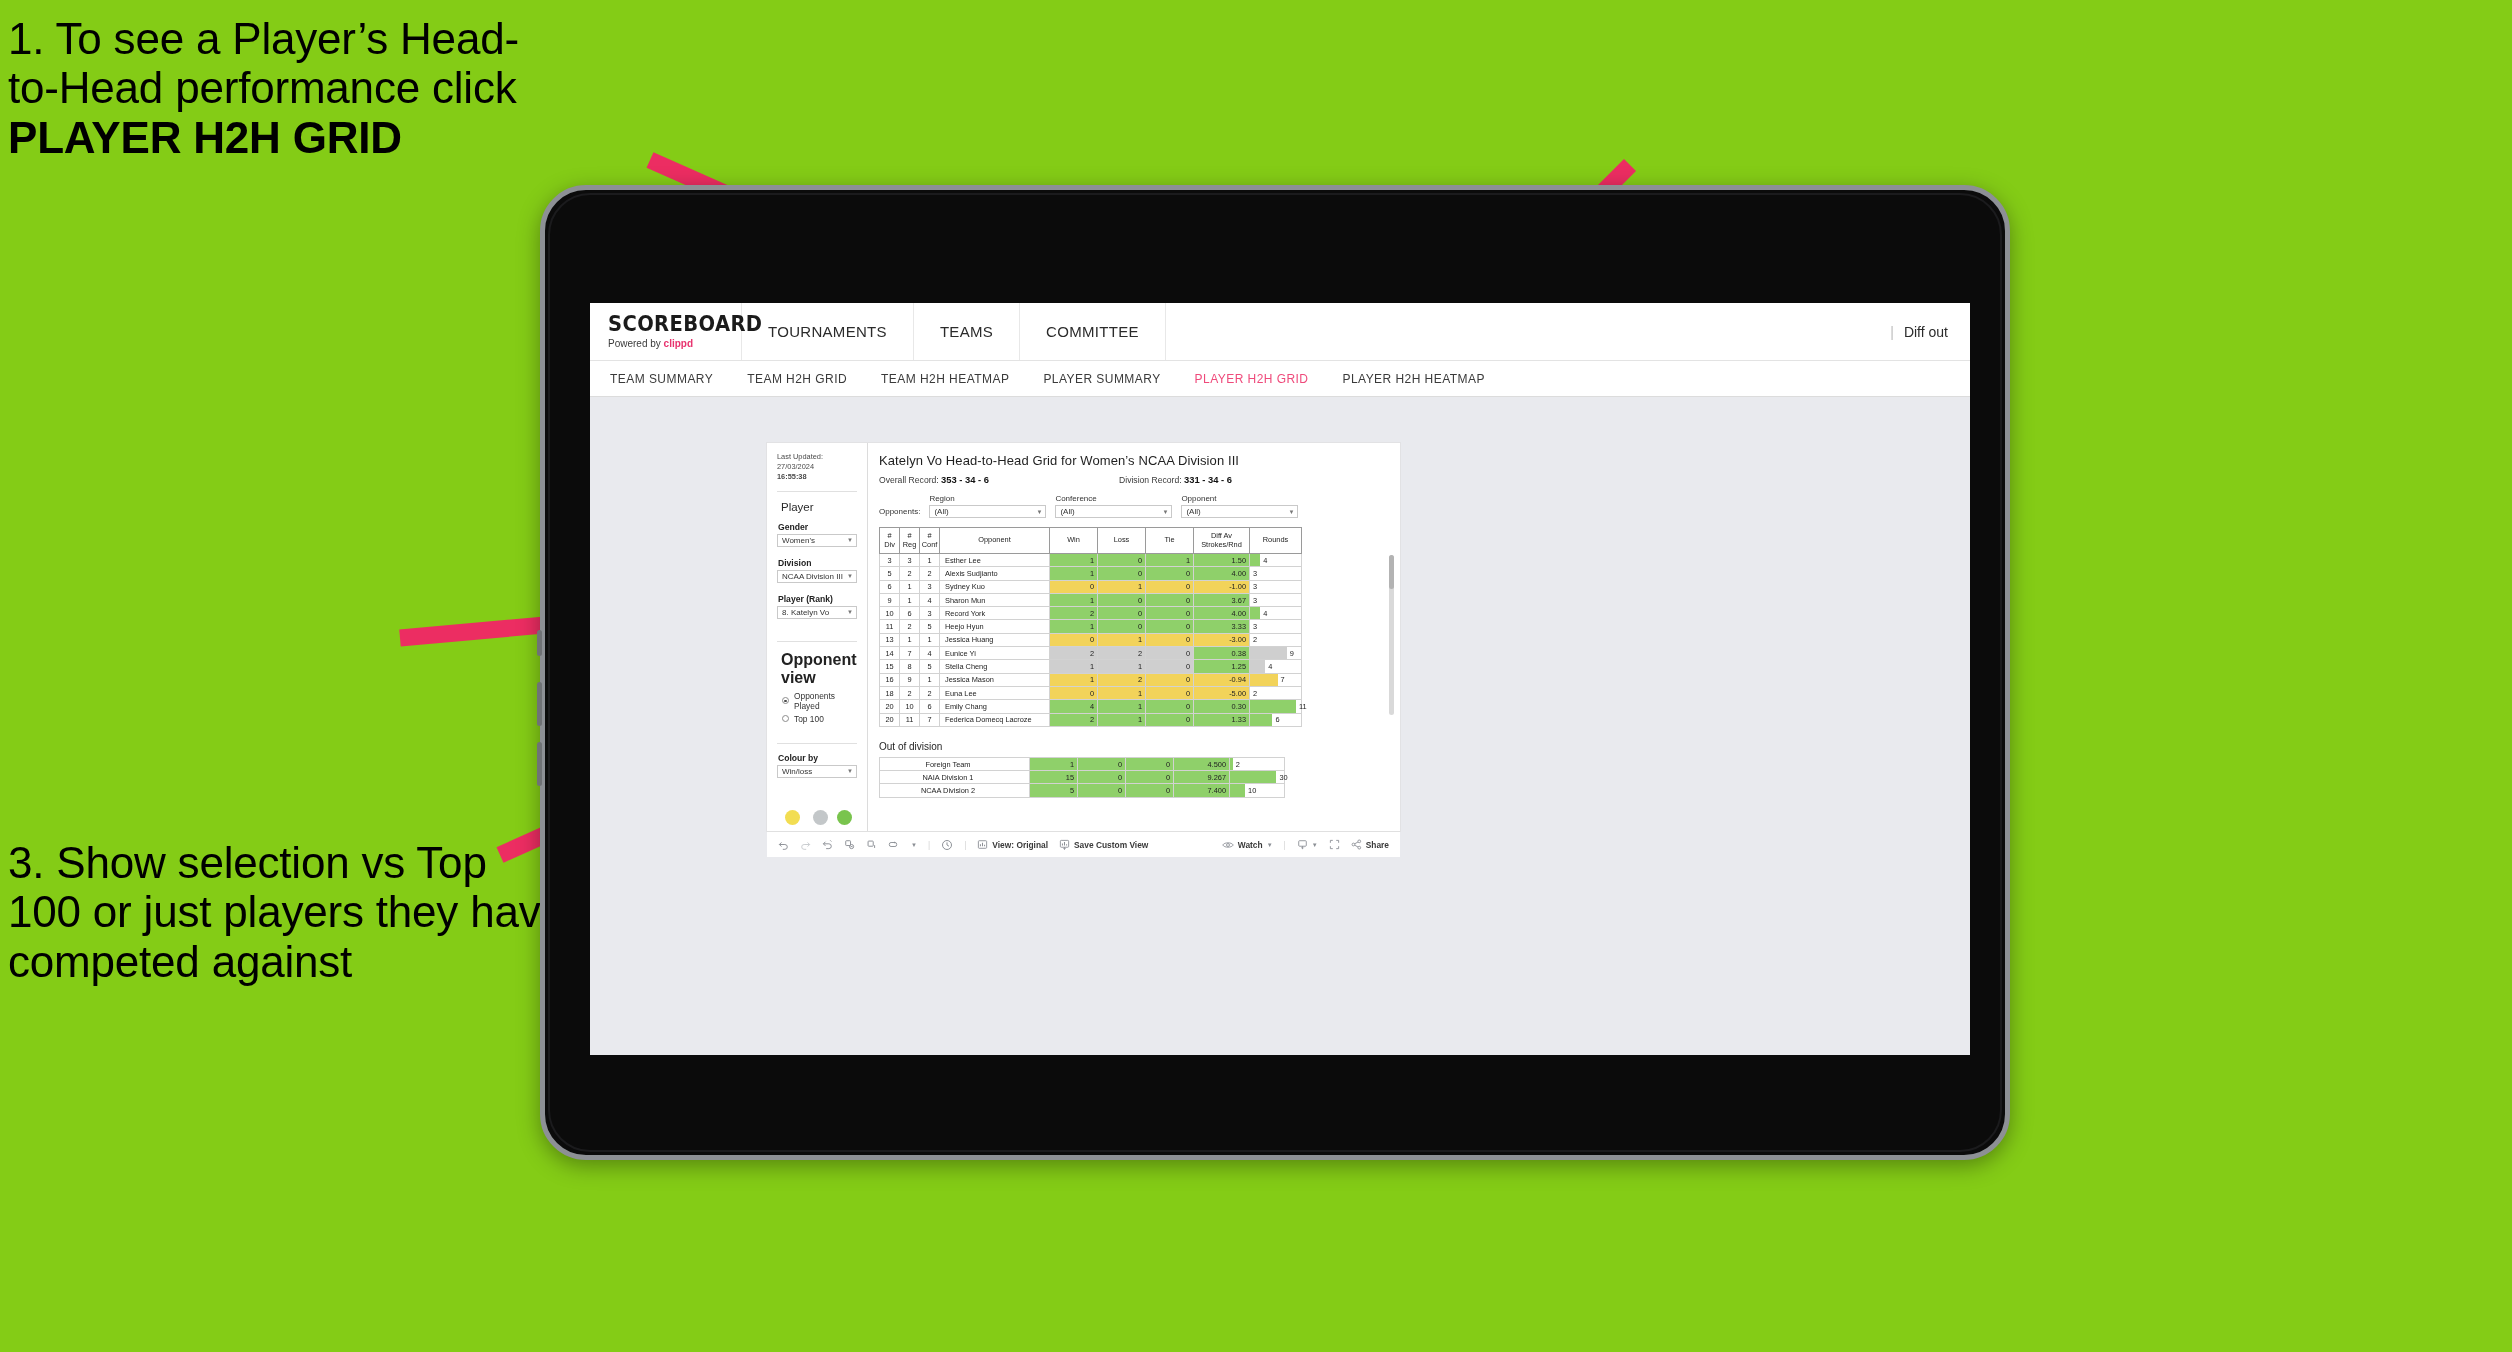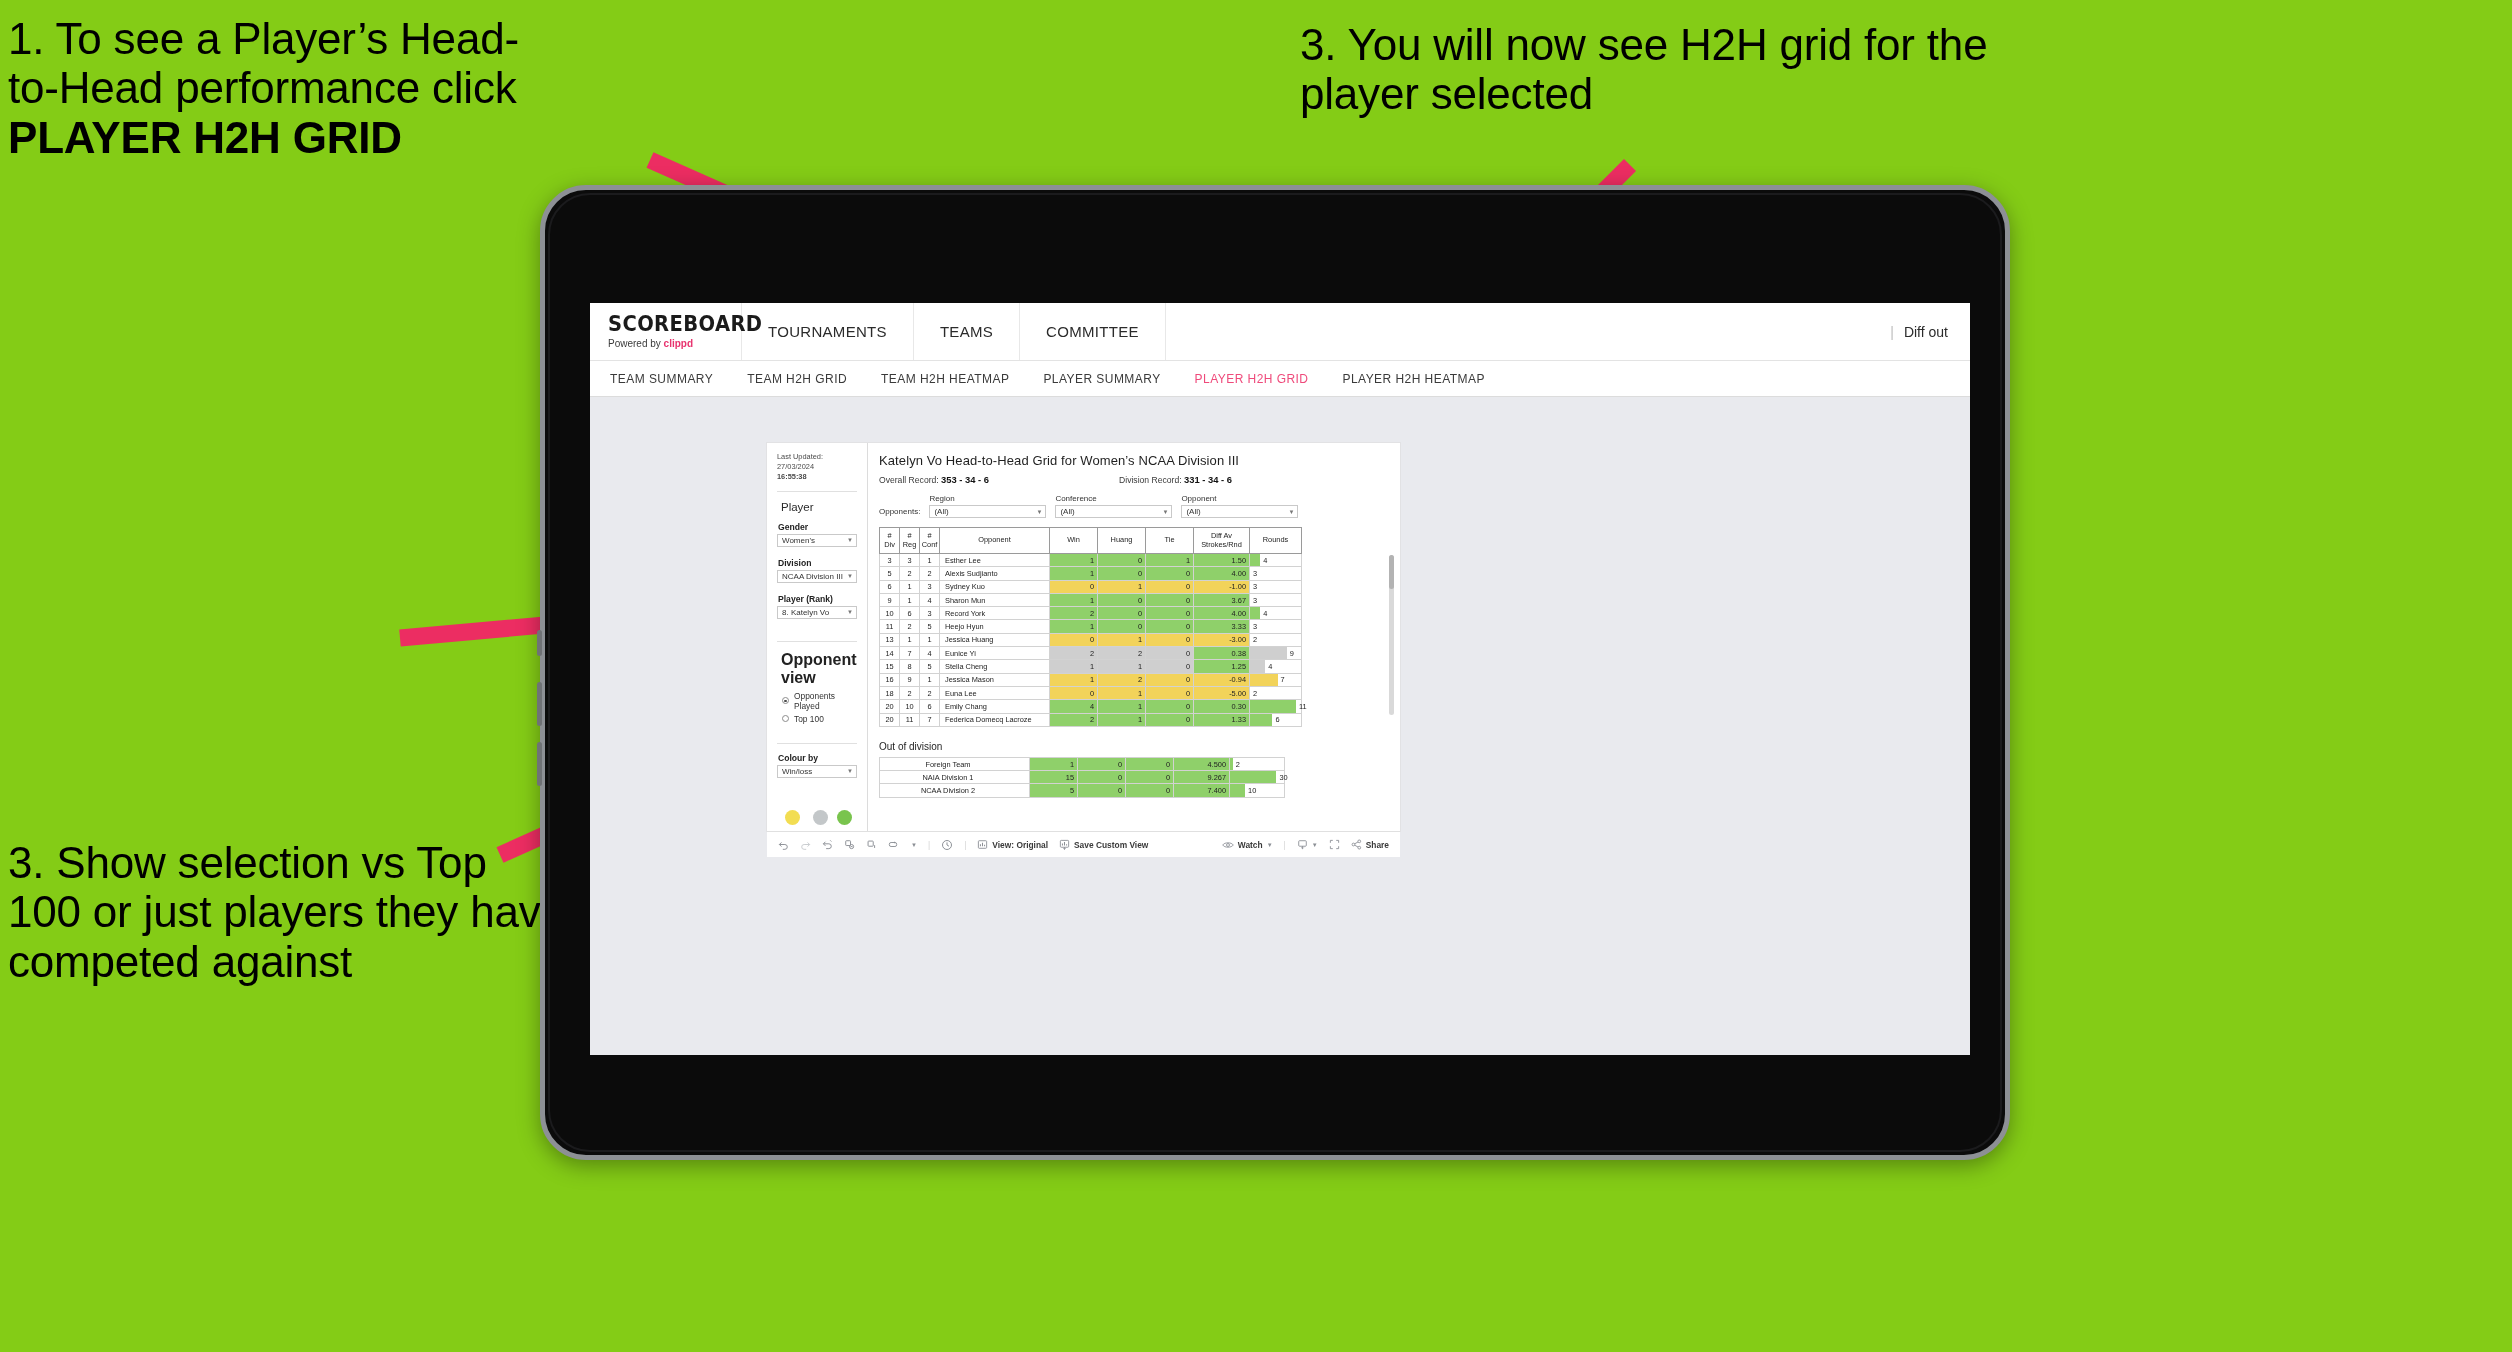--- a/index.html
+++ b/index.html
@@ -185,21 +185,20 @@
 
   <div class="anno" id="anno1">
     <span>1. To see a Player’s Head-</span><br>
     <span>to-Head performance click</span>
     <span class="strong">PLAYER H2H GRID</span>
   </div>
 
 
   <div class="anno" id="anno3">3. Show selection vs Top 100 or just players they have competed against</div>
 
-  <div class="anno" id="anno4">3. You will now see H2H grid for the player selected</div>
 
   <svg class="arrow" style="left:640px; top:150px;" width="540" height="240" viewBox="0 0 540 240">
     <defs>
       <marker id="ah1" markerWidth="7" markerHeight="7" refX="5.2" refY="3.5" orient="auto">
         <path d="M0,0 L7,3.5 L0,7 Z" fill="#ec2d62"></path>
       </marker>
     </defs>
     <line x1="10" y1="10" x2="450" y2="205" stroke="#ec2d62" stroke-width="17" marker-end="url(#ah1)"></line>
   </svg>
 
@@ -375,21 +374,21 @@
             </div>
 
             <table id="grid">
               <thead>
                 <tr>
                   <th class="cw"><span>#</span><br><span>Div</span></th>
                   <th class="cw"><span>#</span><br><span>Reg</span></th>
                   <th class="cw"><span>#</span><br><span>Conf</span></th>
                   <th class="co">Opponent</th>
                   <th class="cn">Win</th>
-                  <th class="cn">Huang</th>
+                  <th class="cn">Loss</th>
                   <th class="cn">Tie</th>
                   <th class="cd"><span>Diff Av</span><br><span>Strokes/Rnd</span></th>
                   <th class="cr">Rounds</th>
                 </tr>
               </thead>
               <tbody id="grid-body">
                   <tr>
                     <td class="c cw">3</td>
                     <td class="c cw">3</td>
                     <td class="c cw">1</td>

